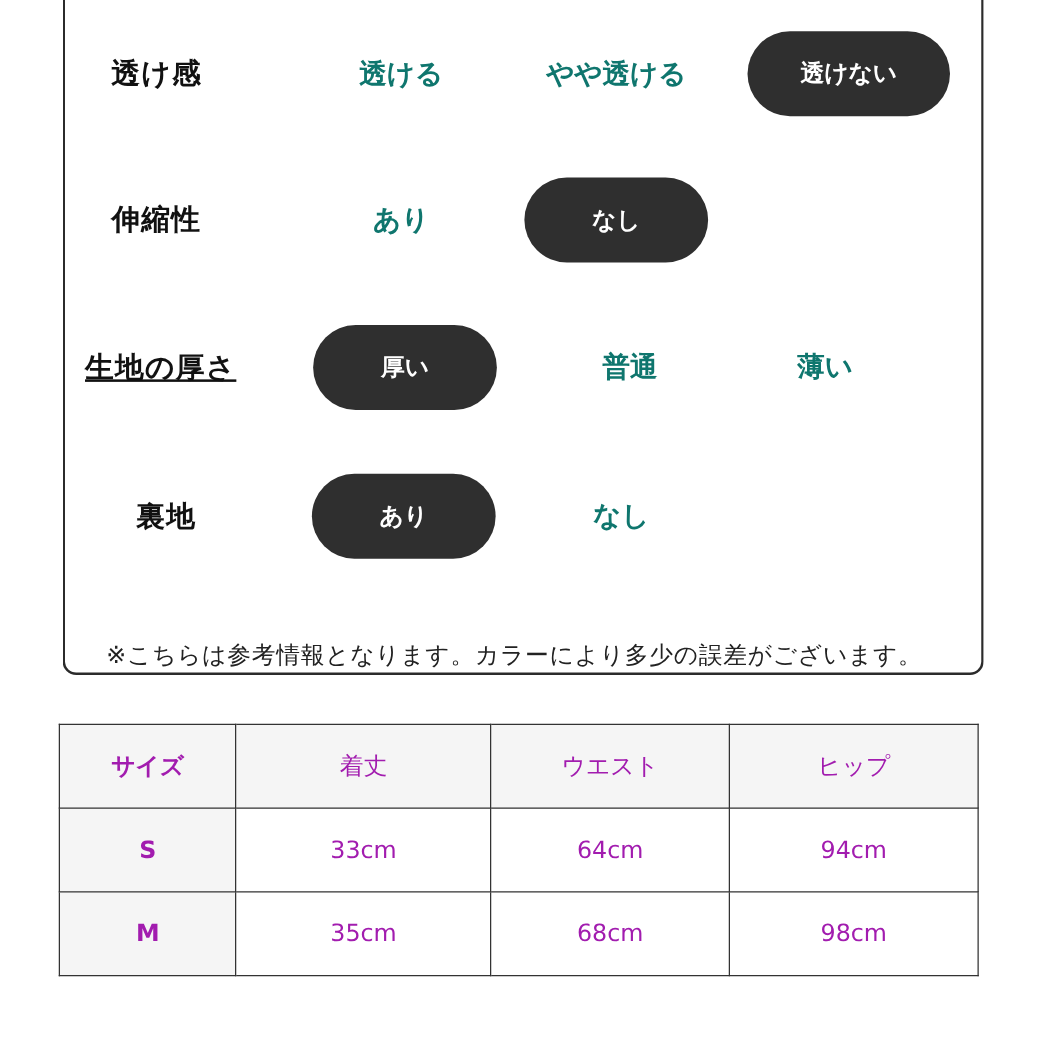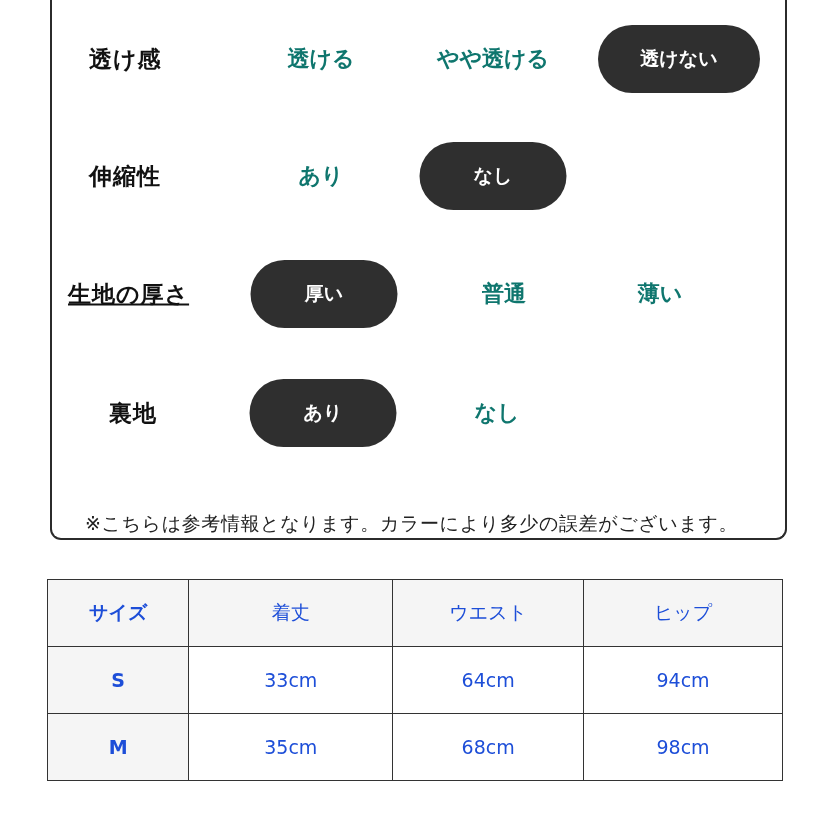--- a/index.html
+++ b/index.html
@@ -33,21 +33,21 @@
     position: absolute; left: 33px; top: 502px;
     font-size: 19px; color: #222; letter-spacing: 0.6px; white-space: nowrap; margin-top: 21px;
   }
 
   table.size-table {
     position: absolute; left: 47px; top: 579px;
     width: 736px; border-collapse: collapse;
   }
   .size-table td, .size-table th {
     border: 1.5px solid #333; height: 67px; text-align: center; vertical-align: middle;
-    font-size: 19px; color: #1d4ed8; font-weight: normal;
+    font-size: 19px; color: #a21caf; font-weight: normal;
   }
   .size-table th { background: #f5f5f5; }
   .size-table th.first { font-weight: bold; }
   .size-table td.rowhead { background: #f5f5f5; font-weight: bold; }
   .col0 { width: 140px; } .col1 { width: 202px; } .col2 { width: 189px; } .col3 { width: 197px; }
 </style>
 </head>
 <body>
 
 <div class="card">

